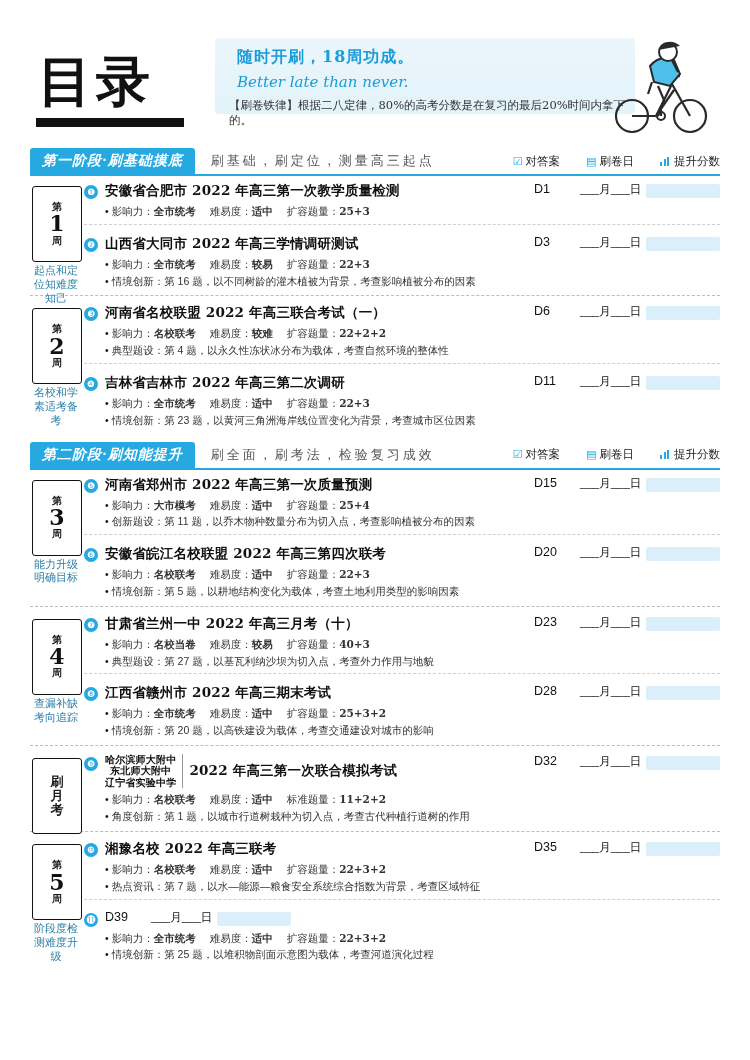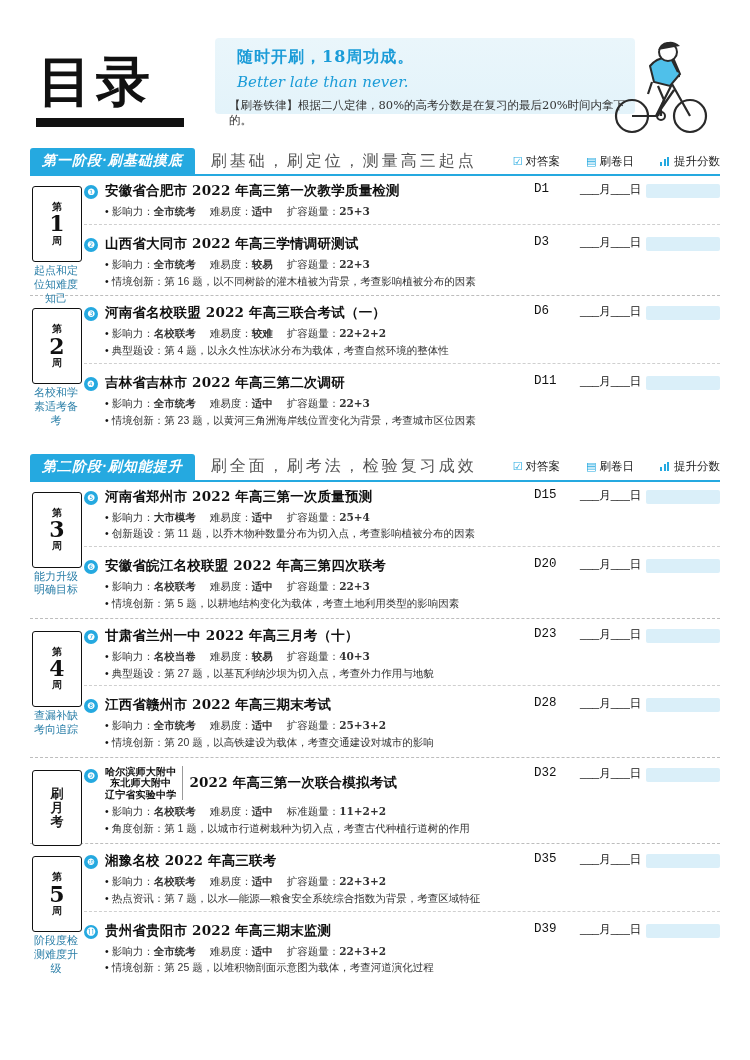--- a/index.html
+++ b/index.html
@@ -48,21 +48,21 @@
     position:relative;margin:0 30px;height:26px;
     display:flex;align-items:center;
   }
   .sec-tab{
     background:#25a9e0;color:#fff;font-size:14px;font-weight:bold;
     padding:4px 12px;border-radius:3px 3px 0 0;letter-spacing:1px;
     white-space:nowrap;
     font-style:italic;
   }
   .sec-slogan{
-    margin-left:16px;font-size:16px;color:#555;
+    margin-left:16px;font-size:13px;color:#555;
     font-family:"DejaVu Serif","Liberation Serif",serif;letter-spacing:3px;
   }
   .sec-right{margin-left:auto;display:flex;align-items:center;gap:26px;font-size:11.5px;color:#222;}
   .sec-right span.lbl{display:inline-flex;align-items:center;gap:3px;}
   .ck{color:#25a9e0;font-size:11px;}
   .bars{display:inline-block;width:11px;height:9px;position:relative;}
   .bars i{position:absolute;bottom:0;width:2px;background:#25a9e0;}
   .bars i:nth-child(1){left:0;height:4px;}
   .bars i:nth-child(2){left:3.5px;height:7px;}
   .bars i:nth-child(3){left:7px;height:9px;}
@@ -98,21 +98,21 @@
     margin-top:3px;margin-right:7px;font-family:"DejaVu Sans",sans-serif;
   }
   .etitle{
     font-size:13.5px;font-weight:bold;color:#111;letter-spacing:.2px;
     font-family:"DejaVu Serif","Liberation Serif",serif;flex:1;min-width:0;
   }
   .etitle .stack{display:inline-block;vertical-align:middle;font-size:10px;line-height:1.15;
       border-right:1px solid #999;padding-right:6px;margin-right:6px;text-align:center;}
   .epage{
     flex:0 0 46px;text-align:left;font-size:12.5px;color:#111;
-    font-family:Liberation Mono, monospace;
+    font-family:Liberation Sans, sans-serif;
   }
   .edate{flex:0 0 66px;font-size:11.5px;color:#111;white-space:nowrap;}
   .escore{flex:0 0 74px;height:14px;background:#daeff9;border-radius:2px;margin-top:2px;}
   .bullets{margin:3px 0 0 21px;}
   .bl{font-size:10.5px;color:#333;line-height:1.6;white-space:nowrap;}
   .bl .dot{color:#111;margin-right:3px;}
   .bl .k{font-family:"DejaVu Serif","Liberation Serif",serif;}
   .bl .v{font-weight:bold;font-family:"DejaVu Serif","Liberation Serif",serif;}
   .bl .sep{display:inline-block;width:14px;}
   .divider{border-top:1px dashed #cfcfcf;margin:4px 0 0 0;}
@@ -251,21 +251,21 @@
           </div>
           <div class="bullets">
             <div class="bl"><span class="dot">•</span><span class="k">影响力：</span><span class="v">全市统考</span><span class="sep"></span><span class="k">难易度：</span><span class="v">适中</span><span class="sep"></span><span class="k">扩容题量：</span><span class="v">22+3</span></div>
             <div class="bl"><span class="dot">•</span><span class="k">情境创新：</span><span>第 23 题，以黄河三角洲海岸线位置变化为背景，考查城市区位因素</span></div>
           </div>
         </div>
       </div>
     </div>
   </div>
 
-  <div class="section-bar" style="margin-top:21px;">
+  <div class="section-bar" style="margin-top:9px;">
     <div class="sec-tab">第二阶段·刷知能提升</div>
     <div class="sec-slogan">刷全面，刷考法，检验复习成效</div>
     <div class="sec-right">
       <span class="lbl">
           <span class="ck">☑</span>
           <span>对答案</span>
         </span>
       <span class="lbl">
           <span class="ck">▤</span>
           <span>刷卷日</span>
@@ -418,21 +418,20 @@
           </div>
           <div class="bullets">
             <div class="bl"><span class="dot">•</span><span class="k">影响力：</span><span class="v">名校联考</span><span class="sep"></span><span class="k">难易度：</span><span class="v">适中</span><span class="sep"></span><span class="k">扩容题量：</span><span class="v">22+3+2</span></div>
             <div class="bl"><span class="dot">•</span><span class="k">热点资讯：</span><span>第 7 题，以水—能源—粮食安全系统综合指数为背景，考查区域特征</span></div>
           </div>
           <div class="divider"></div>
         </div>
         <div class="entry">
           <div class="entry-head">
             <div class="num-circle">⓫</div>
-            <div class="etitle">贵州省贵阳市 2022 年高三期末监测</div>
             <div class="epage">D39</div>
             <div class="edate">___月___日</div>
             <div class="escore"></div>
           </div>
           <div class="bullets">
             <div class="bl"><span class="dot">•</span><span class="k">影响力：</span><span class="v">全市统考</span><span class="sep"></span><span class="k">难易度：</span><span class="v">适中</span><span class="sep"></span><span class="k">扩容题量：</span><span class="v">22+3+2</span></div>
             <div class="bl"><span class="dot">•</span><span class="k">情境创新：</span><span>第 25 题，以堆积物剖面示意图为载体，考查河道演化过程</span></div>
           </div>
         </div>
       </div>

